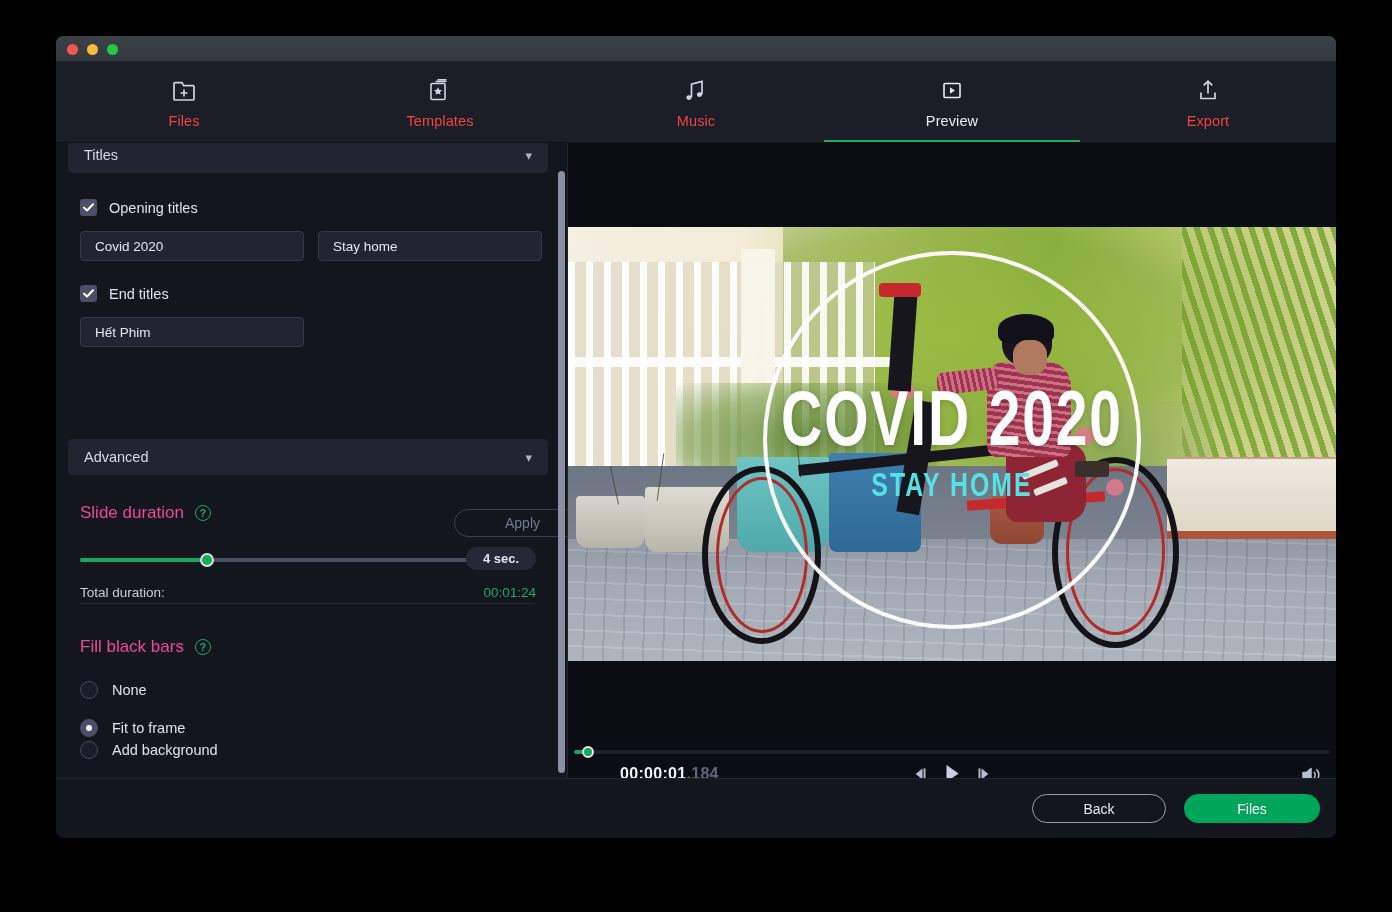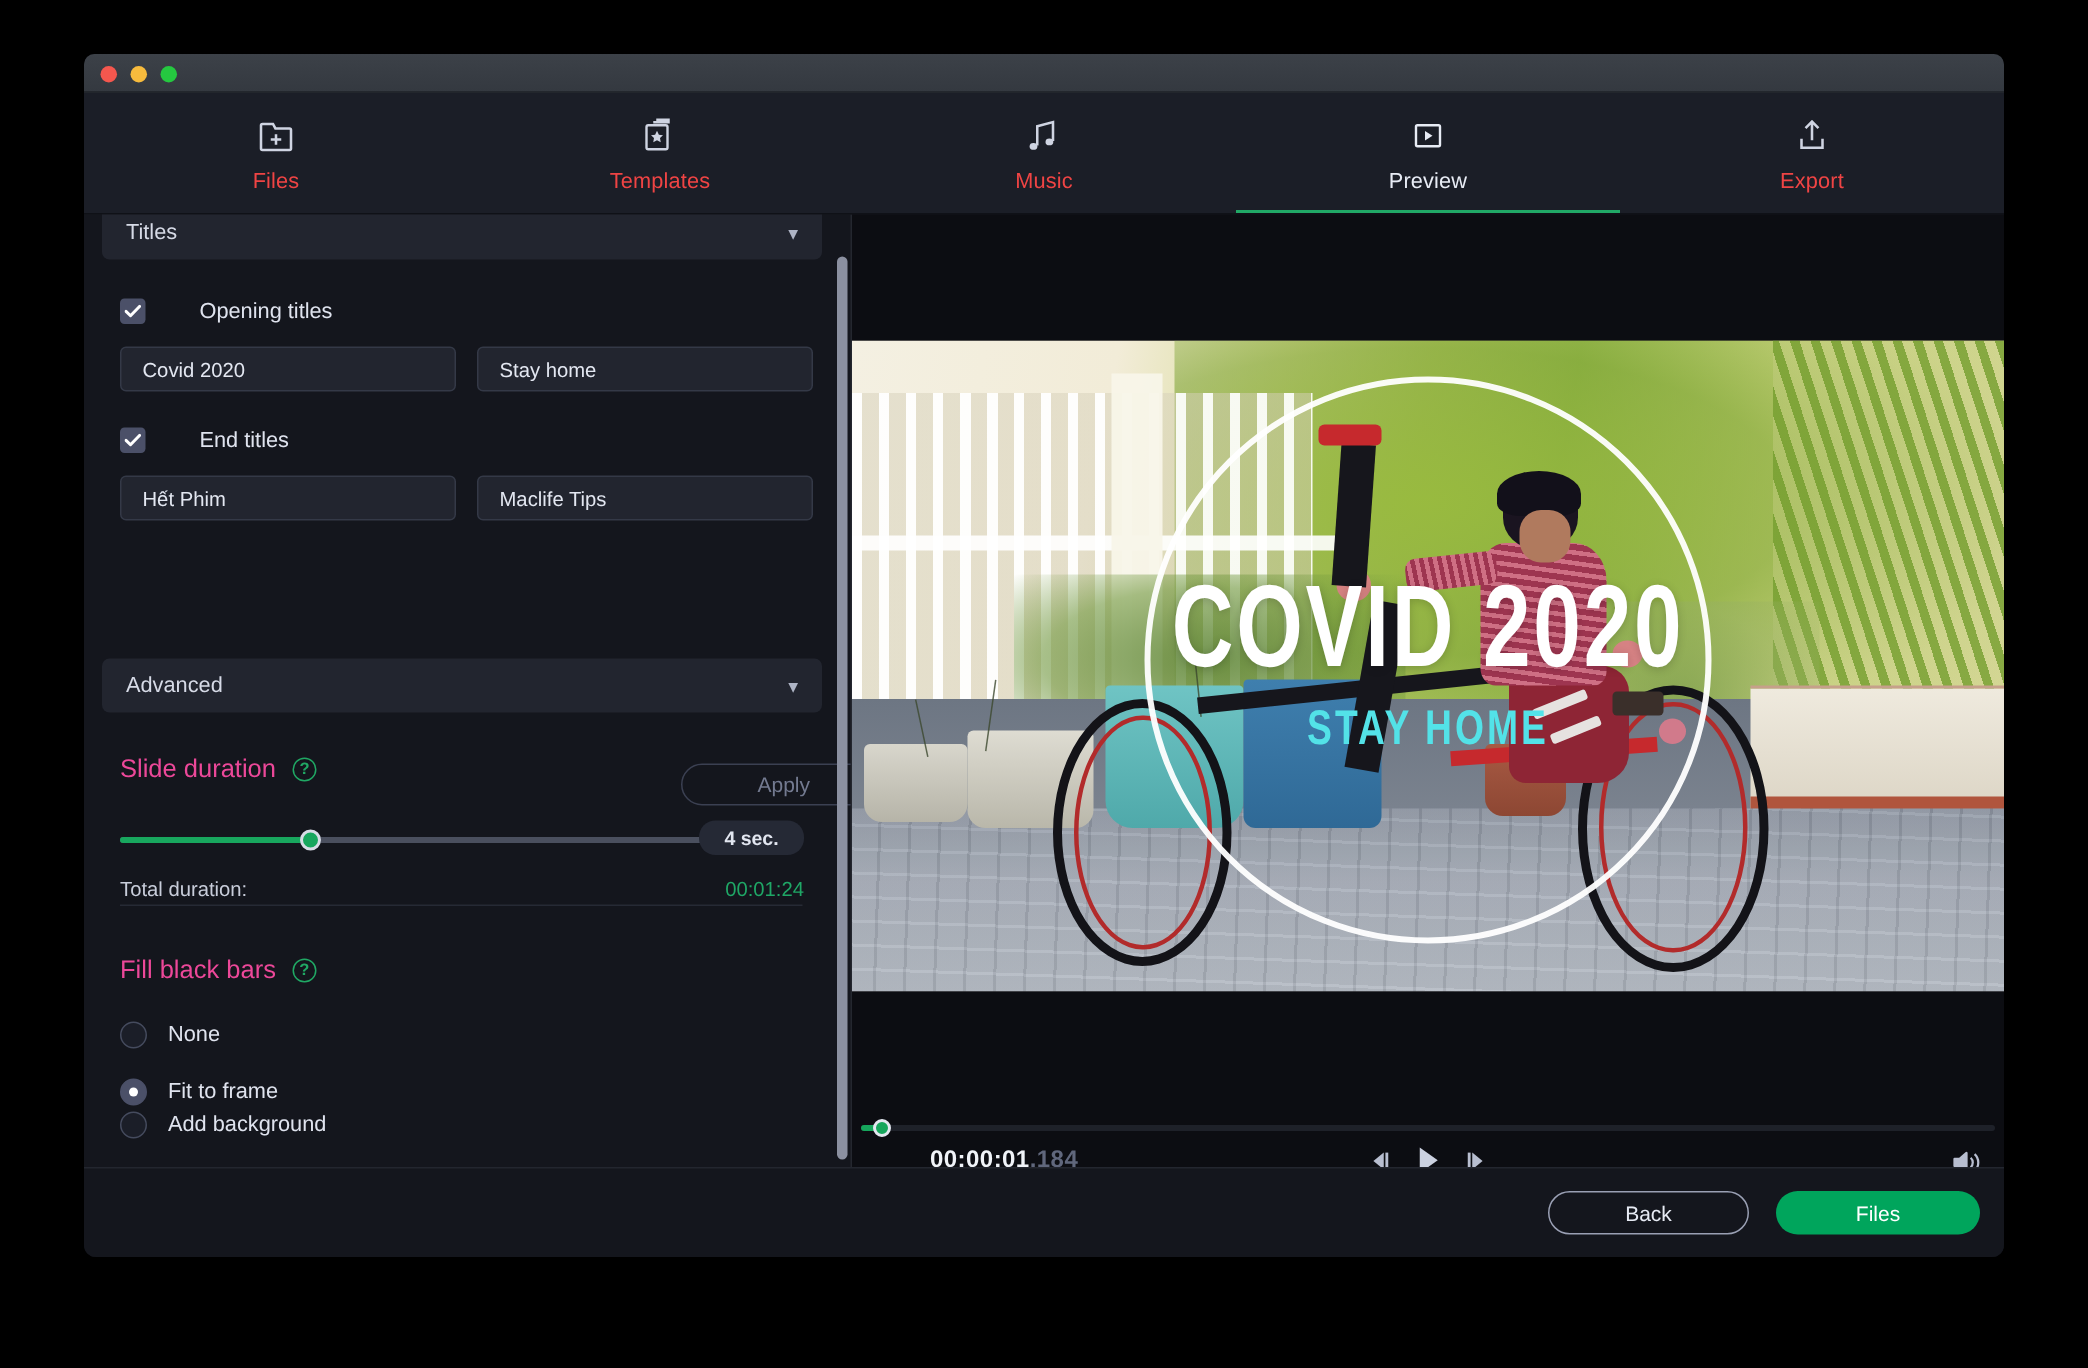--- a/index.html
+++ b/index.html
@@ -100,21 +100,21 @@
     display: flex; align-items: center; gap: 12px;
     cursor: pointer;
   }
   .cbox {
     width: 17px; height: 17px;
     border-radius: 3px;
     background: #4b5068;
     display: flex; align-items: center; justify-content: center;
   }
   .cbox svg { display:block; }
-  .checkrow .clabel { font-size: 14.5px; color: #dfe3ee; margin-left: 24px; }
+  .checkrow .clabel { font-size: 14.5px; color: #dfe3ee; }
 
   .fieldrow { position: absolute; left: 24px; display: flex; gap: 14px; }
   .txtfield {
     width: 224px; height: 30px;
     background: #22252f;
     border: 1px solid #343947;
     border-radius: 4px;
     color: #e3e7f1;
     font-size: 13.5px;
     font-family: "Liberation Sans", sans-serif;
@@ -447,21 +447,20 @@
       <div class="checkrow" style="top:142px;">
         <span class="cbox">
           <svg width="11" height="9" viewBox="0 0 11 9" fill="none" stroke="#ffffff" stroke-width="2" stroke-linecap="round" stroke-linejoin="round">
             <path d="M1 4.6 L4 7.5 L10 1.3"></path>
           </svg>
         </span>
         <span class="clabel">End titles</span>
       </div>
       <div class="fieldrow" style="top:174px;">
         <input class="txtfield" value="Hết Phim" style="">
-        <input class="txtfield" value="Maclife Tips" style="">
       </div>
 
       <button id="apply-btn">Apply</button>
 
       <div class="section-head" id="advanced-head">
         <span class="sh-label">Advanced</span>
         <span class="chev">▾</span>
       </div>
 
       <div class="grp-title" style="top:360px;">

